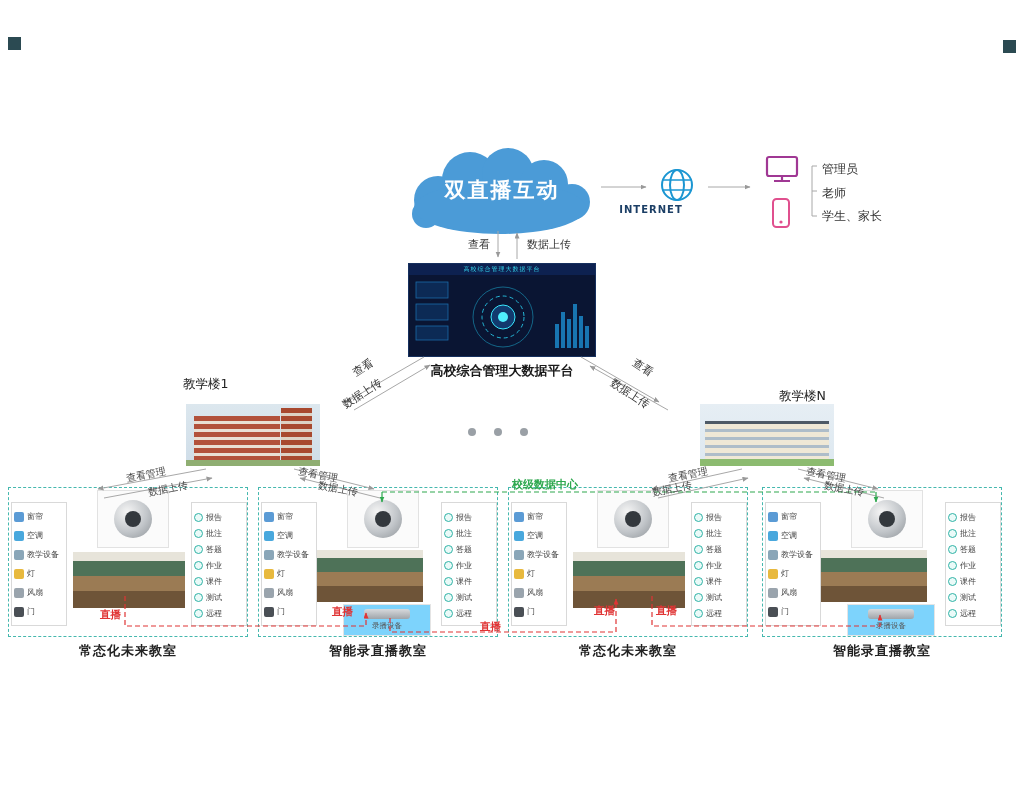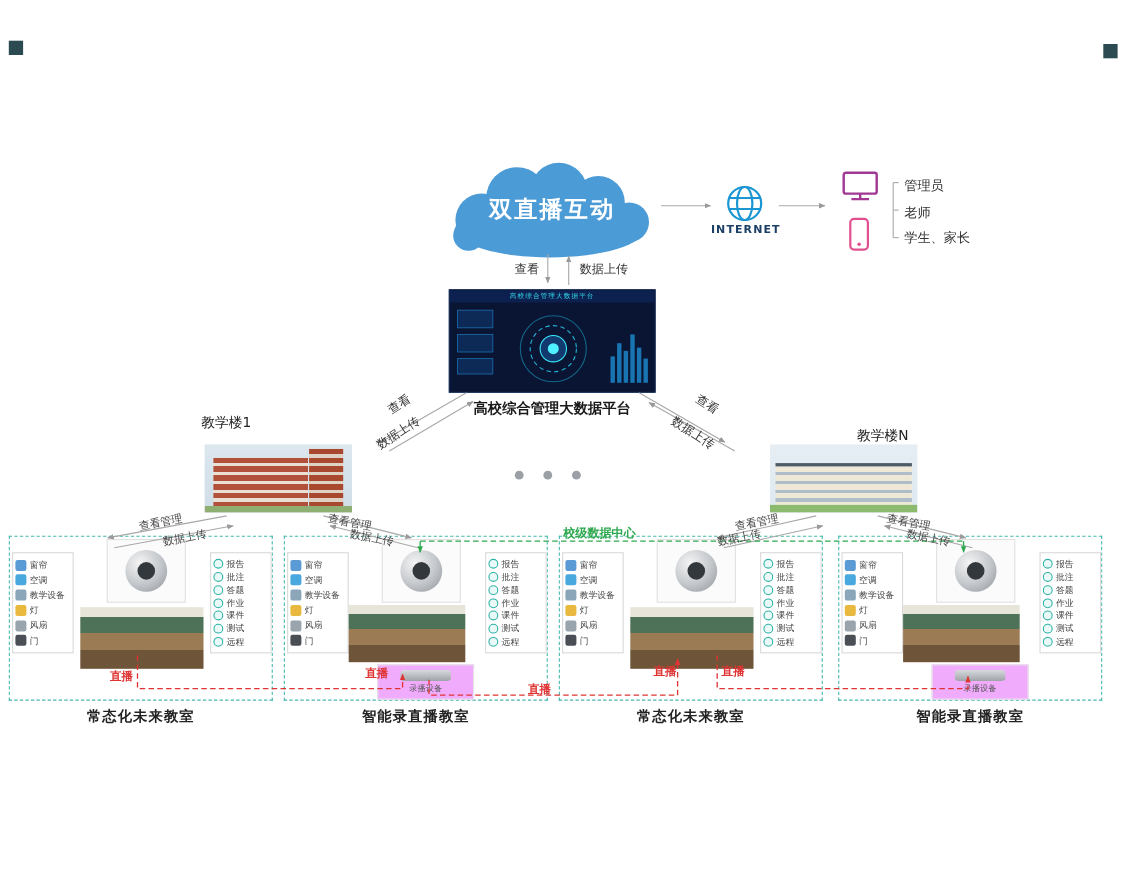--- a/index.html
+++ b/index.html
@@ -5,62 +5,62 @@
   *{margin:0;padding:0;box-sizing:border-box}
   html,body{width:1024px;height:800px;background:#fff;font-family:"DejaVu Sans","Liberation Sans",sans-serif}
   #canvas{position:relative;width:1024px;height:800px;background:#fff;overflow:hidden}
   .abs{position:absolute}
   .wires{position:absolute;left:0;top:0;width:1024px;height:800px;pointer-events:none}
   
   .corner{position:absolute;width:13px;height:13px;background:#2b4a52}
   
   .cloud-text{position:absolute;left:396px;top:176px;width:212px;text-align:center;color:#fff;font-size:21px;font-weight:bold;letter-spacing:2px}
   
-  .inet-label{position:absolute;left:640px;top:204px;width:76px;text-align:center;font-size:10px;font-weight:bold;color:#1c3f66;letter-spacing:1px}
+  .inet-label{position:absolute;left:613px;top:204px;width:76px;text-align:center;font-size:10px;font-weight:bold;color:#1c3f66;letter-spacing:1px}
   .user-label{position:absolute;left:822px;font-size:12px;color:#333;white-space:nowrap}
   
   .dash{position:absolute;left:408px;top:263px;width:188px;height:94px;background:#0a1533;border:1px solid #16305e;overflow:hidden}
   .dash-title{position:absolute;left:408px;top:265px;width:188px;text-align:center;font-size:6px;color:#35d9f0;letter-spacing:1px}
   .dash-caption{position:absolute;left:400px;top:362px;width:204px;text-align:center;font-size:13px;font-weight:bold;color:#1a1a1a}
   
   .bldg{position:absolute;width:134px;height:62px;overflow:hidden}
   .bldg i{position:absolute;display:block}
   .bldg1{background:linear-gradient(180deg,#dce7ee,#cfdde8)}
   .b1a{left:6%;bottom:9%;width:64%;height:72%;background:repeating-linear-gradient(180deg,#b2513b 0 5px,#e9dfd4 5px 8px)}
   .b1b{left:71%;bottom:9%;width:23%;height:84%;background:repeating-linear-gradient(180deg,#a8492f 0 5px,#ddd2c4 5px 8px)}
   .grass1{left:0;bottom:0;width:100%;height:9%;background:#8fae72}
   .bldgN{background:linear-gradient(180deg,#e6eef4,#dde8f0)}
   .bNa{left:4%;bottom:12%;width:92%;height:60%;background:repeating-linear-gradient(180deg,#efe8d6 0 5px,#aebdc9 5px 8px);border-top:3px solid #4e5a66}
   .grassN{left:0;bottom:0;width:100%;height:12%;background:#8cbb70}
   .bldg-label{position:absolute;font-size:12.5px;color:#222}
   
   .dot{position:absolute;width:8px;height:8px;border-radius:50%;background:#9aa0a6}
   
   .cls-group{position:absolute;width:240px;height:150px;border:1.5px dashed #45b8ae}
-  .device-panel,.control-panel{position:absolute;top:14px;width:56px;height:92px;background:#fff;border:1px solid #d9d9d9;padding:4px 2px;display:flex;flex-direction:column;justify-content:center}
+  .device-panel,.control-panel{position:absolute;top:14px;width:56px;height:124px;background:#fff;border:1px solid #d9d9d9;padding:4px 2px;display:flex;flex-direction:column;justify-content:flex-end}
   .device-panel{left:2px}
   .control-panel{left:182px}
   .dp-row,.cp-row{display:flex;align-items:center;gap:3px}
   .dp-row{height:19px}
   .cp-row{height:16px}
   .dp-ic{width:10px;height:10px;border-radius:2px;background:#5aa7e0;flex:0 0 auto;display:block}
   .device-panel .dp-row:nth-child(1) .dp-ic{background:#5b9bd5}
   .device-panel .dp-row:nth-child(2) .dp-ic{background:#49a8dd}
   .device-panel .dp-row:nth-child(3) .dp-ic{background:#8aa6b8}
   .device-panel .dp-row:nth-child(4) .dp-ic{background:#e8b93e}
   .device-panel .dp-row:nth-child(5) .dp-ic{background:#9aa4ad}
   .device-panel .dp-row:nth-child(6) .dp-ic{background:#4a4f55}
   .cp-ic{width:9px;height:9px;border-radius:50%;border:1.5px solid #2fb3a6;background:#eafaf8;flex:0 0 auto;display:block}
   .dp-row span,.cp-row span{font-size:8px;color:#444;white-space:nowrap}
   .camera-card{position:absolute;left:88px;top:2px;width:72px;height:58px;background:#fbfbfb;border:1px solid #e2e2e2;display:flex;align-items:center;justify-content:center}
   .dome{width:38px;height:38px;border-radius:50%;background:radial-gradient(circle at 35% 32%,#f5f5f5,#c2c6ca 55%,#8e9398);position:relative;display:block}
   .lens{position:absolute;left:50%;top:50%;transform:translate(-50%,-50%);width:16px;height:16px;border-radius:50%;background:#33383d;display:block}
   .photo{position:absolute;left:64px;top:64px;width:112px;height:56px;background:linear-gradient(180deg,#e7e4da 0 16%,#4e7258 16% 42%,#9b7b54 42% 70%,#6e5438 70% 100%)}
   .photo.studio{left:58px;top:62px;width:106px;height:52px}
-  .recorder{position:absolute;left:84px;top:116px;width:88px;height:32px;background:#f0abfc;border:1px solid #e4e4e4;display:flex;flex-direction:column;align-items:center;justify-content:center;gap:2px}
+  .recorder{position:absolute;left:84px;top:116px;width:88px;height:32px;background:#7dd3fc;border:1px solid #e4e4e4;display:flex;flex-direction:column;align-items:center;justify-content:center;gap:2px}
   .rec-box{width:46px;height:10px;border-radius:3px;background:linear-gradient(180deg,#d8dadd,#9fa4a9);display:block}
   .rec-cap{font-size:7.5px;color:#555}
   .cls-label{position:absolute;width:240px;text-align:center;font-weight:bold;font-size:13px;color:#222;letter-spacing:1px}
   
   .flow{position:absolute;font-size:11px;color:#333;white-space:nowrap}
   .flow.small{font-size:10px;color:#444}
   .rot-l{transform:rotate(-33deg)}
   .rot-r{transform:rotate(33deg)}
   .rot-l2{transform:rotate(-11deg)}
   .rot-r2{transform:rotate(11deg)}

